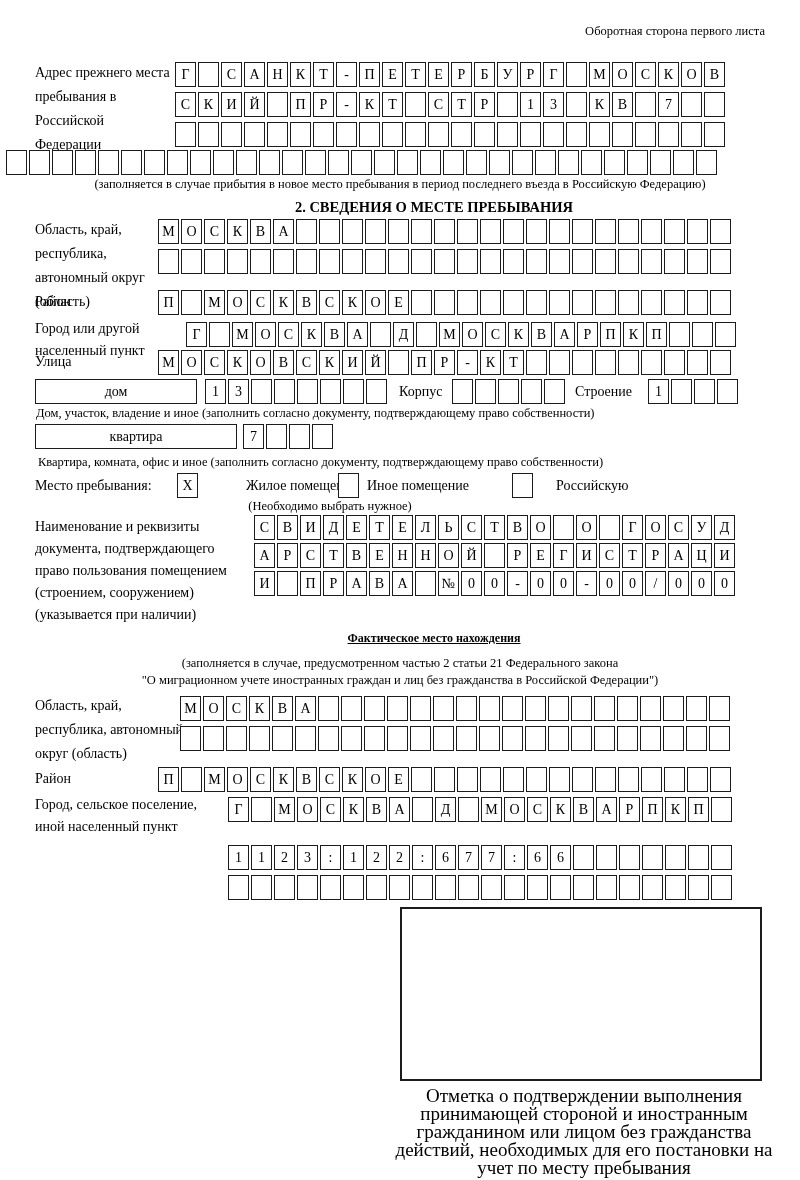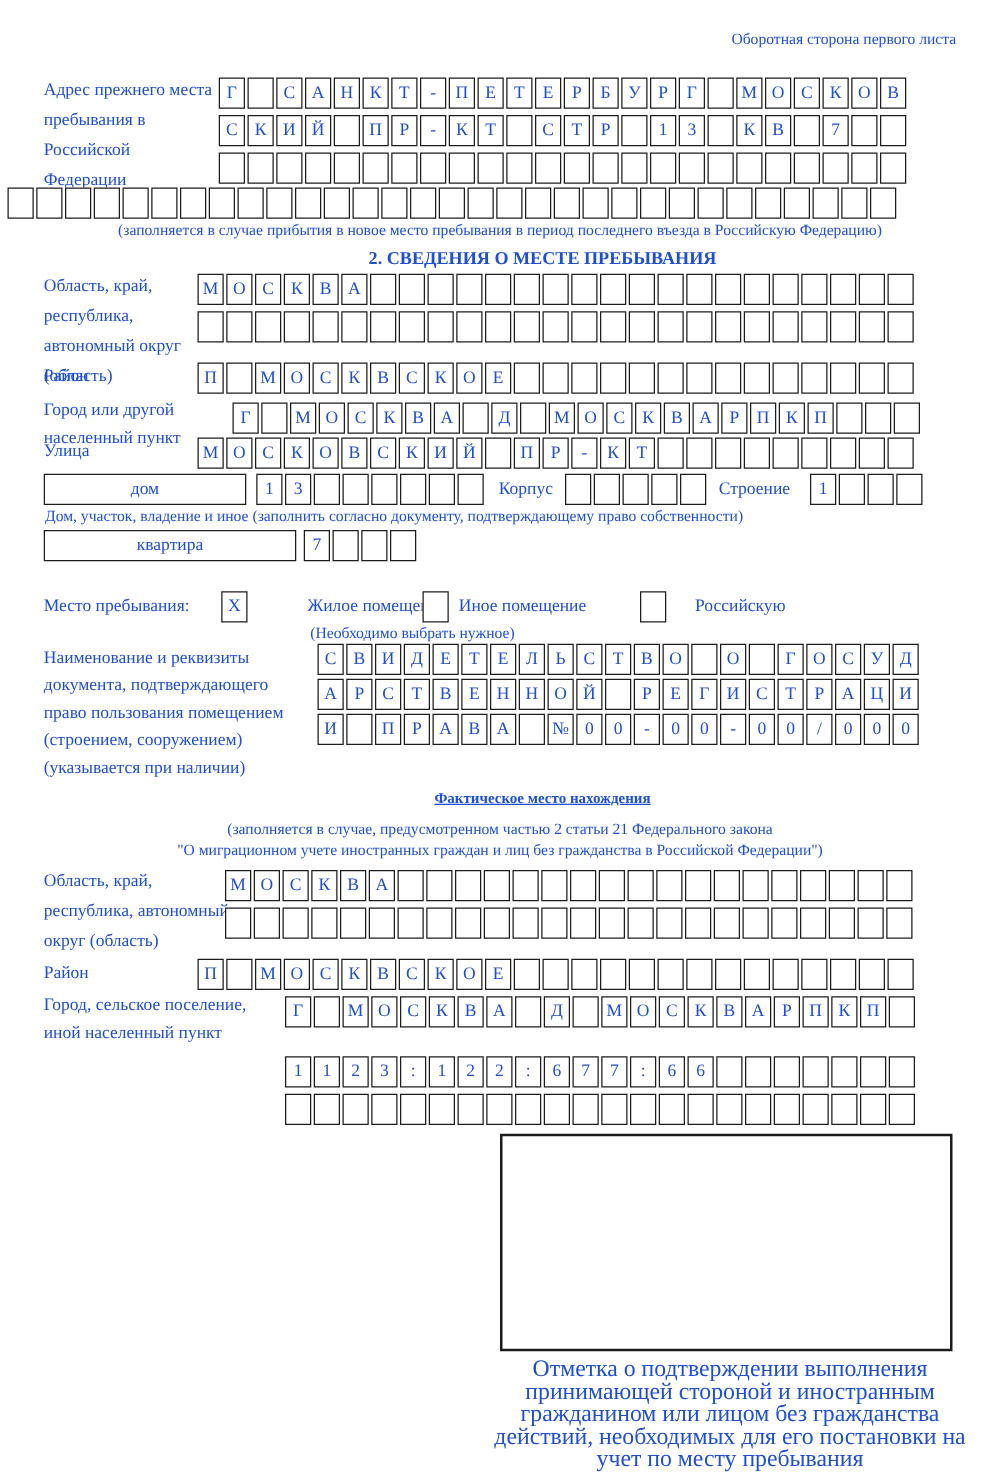--- a/index.html
+++ b/index.html
@@ -1,17 +1,17 @@
 <!DOCTYPE html>
 <html><head>
 <meta charset="utf-8">
 <style>
   html,body{margin:0;padding:0;background:#fff;}
   .page{position:relative;width:800px;height:1180px;background:#ffffff;
-        font-family:"Liberation Serif","DejaVu Serif",serif;color:#1d4ed8;overflow:hidden;}
+        font-family:"Liberation Serif","DejaVu Serif",serif;color:#000000;overflow:hidden;}
   .boxrow{position:absolute;display:flex;}
   .cell{flex:0 0 auto;width:19px;height:23px;border:1.6px solid #1c1c1c;margin-right:2px;
         display:flex;align-items:center;justify-content:center;font-size:14px;line-height:1;background:#fff;}
   .lbl{position:absolute;font-size:14px;line-height:24px;}
   .lbl2{position:absolute;font-size:14px;line-height:22px;}
   .cap{position:absolute;font-size:12.5px;white-space:nowrap;}
   .capc{position:absolute;left:0;width:800px;text-align:center;font-size:12.5px;}
   .ttl{position:absolute;left:0;width:800px;text-align:center;font-weight:bold;font-size:14.5px;padding-left:34px;}
   .lblbox{position:absolute;border:1.6px solid #1c1c1c;display:flex;align-items:center;justify-content:center;
           font-size:14px;background:#fff;}
@@ -313,20 +313,21 @@
     </div>
   <div class="cap" style="left:36px;top:406px;">Дом, участок, владение и иное (заполнить согласно документу, подтверждающему право собственности)</div>
 
   <div class="lblbox" style="left:35px;top:424px;width:200px;height:23px;">квартира</div>
   <div class="boxrow" style="left:243px;top:424px;">
       <span class="cell">7</span>
       <span class="cell"></span>
       <span class="cell"></span>
       <span class="cell"></span>
     </div>
+  <div class="cap" style="left:38px;top:455px;">Квартира, комната, офис и иное (заполнить согласно документу, подтверждающему право собственности)</div>
 
   <div class="lbl" style="left:35px;top:474px;">Место пребывания:</div>
   <div class="chk" style="left:177px;top:473px;">X</div>
   <div class="lbl" style="left:205px;top:474px;margin-left:41px;">Жилое помещение</div>
   <div class="chk" style="left:338px;top:473px;"></div>
   <div class="lbl" style="left:367px;top:474px;">Иное помещение</div>
   <div class="chk" style="left:512px;top:473px;"></div>
   <div class="lbl" style="left:556px;top:474px;">Российскую</div>
   <div class="cap" style="left:155px;top:499px;width:350px;text-align:center;white-space:normal;">(Необходимо выбрать нужное)</div>
 

